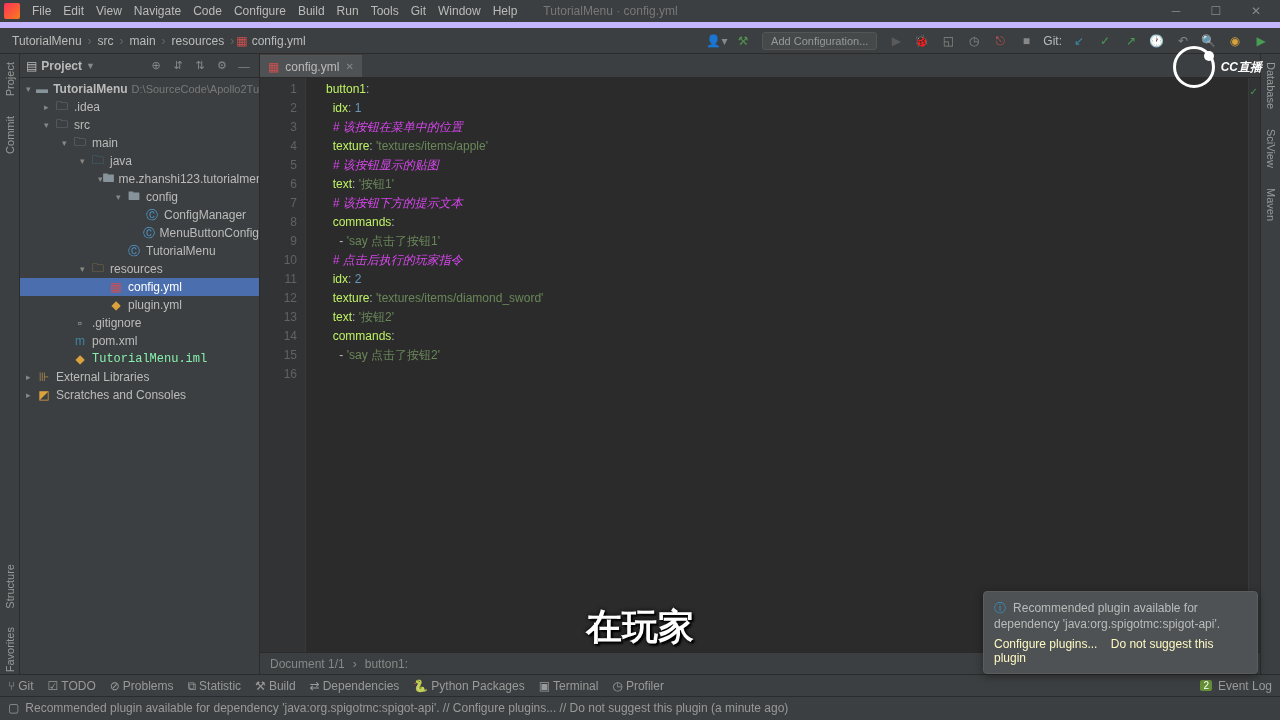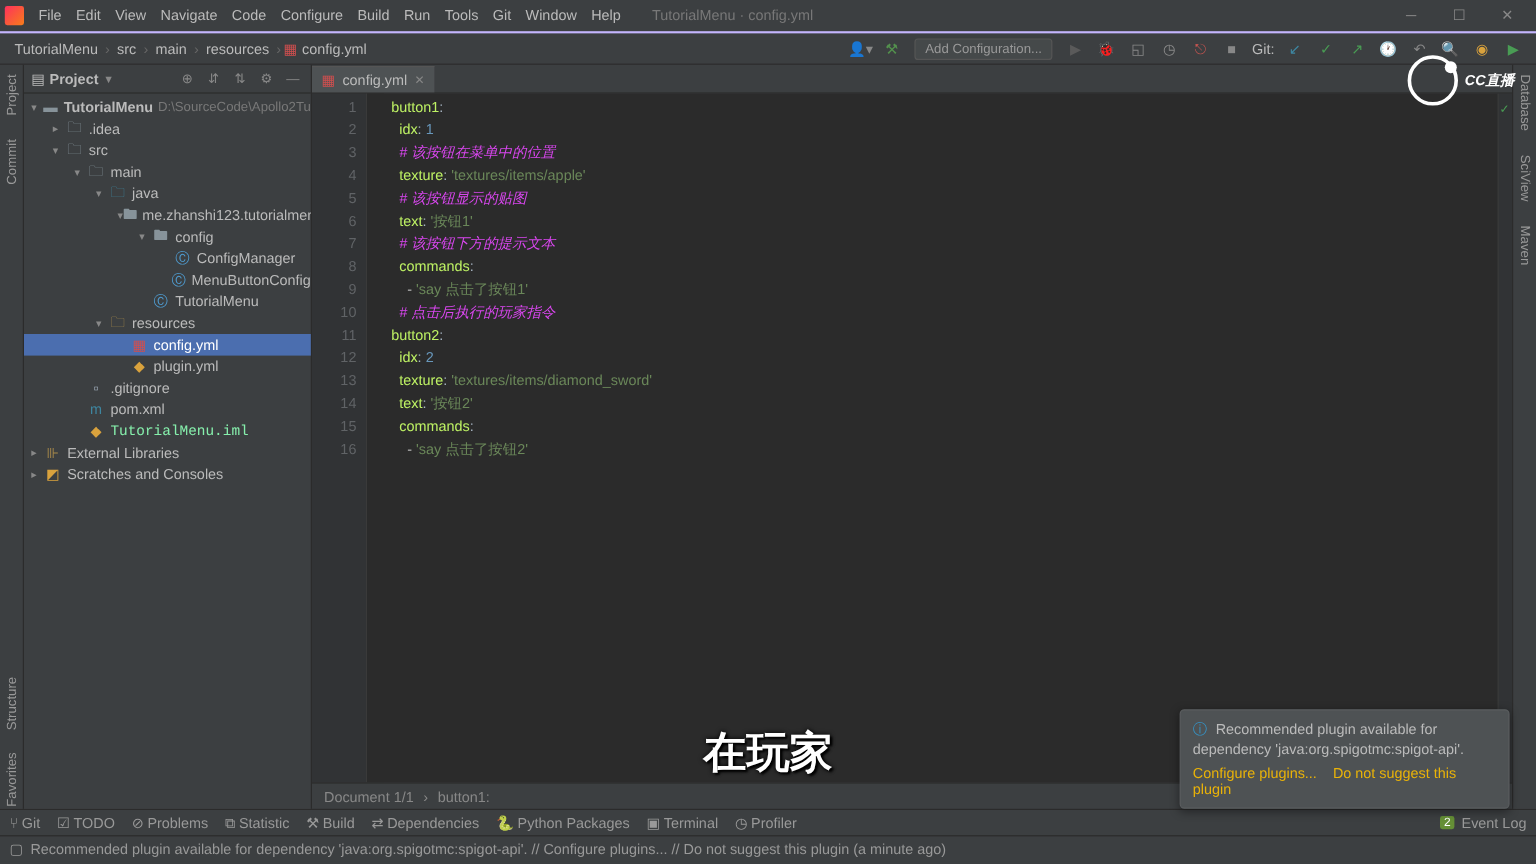--- a/index.html
+++ b/index.html
@@ -1,17 +1,17 @@
 <!DOCTYPE html>
 <html><head>
 <meta charset="utf-8">
 <style>
 * { margin:0; padding:0; box-sizing:border-box; font-family:"Segoe UI",Arial,sans-serif; font-size:12px; }
 body { background:#3c3f41; color:#bbbbbb; width:1280px; height:720px; overflow:hidden; position:relative; }
-.titlebar { height:28px; background:#3c3f41; display:flex; align-items:center; padding:0 4px; border-bottom:2px solid #c4b5fd; }
+.titlebar { height:28px; background:#3c3f41; display:flex; align-items:center; padding:0 4px; border-bottom:6px solid #c4b5fd; }
 .titlebar .logo { width:16px; height:16px; background:linear-gradient(135deg,#fe315d,#f77d1a); margin-right:6px; border-radius:2px; }
 .titlebar .menu-item { padding:4px 6px; color:#bbb; cursor:pointer; }
 .titlebar .wintitle { margin-left:20px; color:#787878; }
 .winctrl { margin-left:auto; display:flex; }
 .winctrl span { width:40px; height:28px; display:flex; align-items:center; justify-content:center; color:#888; cursor:pointer; }
 .navbar { height:26px; background:#3c3f41; display:flex; align-items:center; padding:0 8px; border-bottom:1px solid #2b2b2b; }
 .crumb { color:#bbb; padding:0 4px; }
 .crumb-sep { color:#666; padding:0 2px; }
 .nav-right { margin-left:auto; display:flex; align-items:center; gap:4px; }
 .nav-right .icon-btn { width:22px; height:22px; display:flex; align-items:center; justify-content:center; color:#888; cursor:pointer; }
@@ -61,21 +61,21 @@
 .tw-right { margin-left:auto; display:flex; align-items:center; gap:4px; }
 .status { height:22px; background:#3c3f41; border-top:1px solid #2b2b2b; display:flex; align-items:center; padding:0 8px; color:#999; font-size:11px; }
 .status .right { margin-left:auto; display:flex; gap:12px; }
 .subtitle-overlay { position:absolute; left:50%; transform:translateX(-50%); top:603px; color:#fff; font-size:36px; font-weight:bold; text-shadow:0 0 4px #000,2px 2px 2px #000; pointer-events:none; }
 .watermark { position:absolute; top:46px; right:18px; color:#fff; font-size:26px; font-weight:bold; font-style:italic; display:flex; align-items:center; gap:6px; pointer-events:none; }
 .watermark .wm-icon { width:42px; height:42px; border:3px solid #fff; border-radius:50%; position:relative; }
 .watermark .wm-icon::after { content:""; position:absolute; width:10px; height:10px; background:#fff; border-radius:50%; top:2px; right:-2px; }
 .notif { position:absolute; right:22px; bottom:46px; width:275px; background:#4e5254; border:1px solid #5a5d5f; border-radius:4px; padding:8px 10px; color:#bbb; font-size:11px; box-shadow:0 2px 8px rgba(0,0,0,.4); }
 .notif .info-i { color:#3592c4; margin-right:4px; }
 .notif .links { margin-top:6px; }
-.notif .links span { color:#eab308; cursor:pointer; margin-right:10px; }
+.notif .links span { color:#fef9c3; cursor:pointer; margin-right:10px; }
 .badge { background:#658f36; color:#fff; border-radius:2px; padding:0 3px; font-size:10px; margin-right:3px; }
 </style>
 </head>
 <body>
 
 <div class="titlebar">
   <div class="logo"></div>
   <span class="menu-item">File</span>
   <span class="menu-item">Edit</span>
   <span class="menu-item">View</span>
@@ -274,21 +274,20 @@
           <div class="line"><span class="k-key">button1</span><span class="k-punct">:</span></div>
           <div class="line"><span>  </span><span class="k-key">idx</span><span class="k-punct">: </span><span class="k-num">1</span></div>
           <div class="line"><span>  </span><span class="k-com"># 该按钮在菜单中的位置</span></div>
           <div class="line"><span>  </span><span class="k-key">texture</span><span class="k-punct">: </span><span class="k-str">'textures/items/apple'</span></div>
           <div class="line"><span>  </span><span class="k-com"># 该按钮显示的贴图</span></div>
           <div class="line"><span>  </span><span class="k-key">text</span><span class="k-punct">: </span><span class="k-str">'按钮1'</span></div>
           <div class="line"><span>  </span><span class="k-com"># 该按钮下方的提示文本</span></div>
           <div class="line"><span>  </span><span class="k-key">commands</span><span class="k-punct">:</span></div>
           <div class="line"><span>    - </span><span class="k-str">'say 点击了按钮1'</span></div>
           <div class="line"><span>  </span><span class="k-com"># 点击后执行的玩家指令</span></div>
-          <div class="line"><span class="k-key">button2</span><span class="k-punct">:</span></div>
           <div class="line"><span>  </span><span class="k-key">idx</span><span class="k-punct">: </span><span class="k-num">2</span></div>
           <div class="line"><span>  </span><span class="k-key">texture</span><span class="k-punct">: </span><span class="k-str">'textures/items/diamond_sword'</span></div>
           <div class="line"><span>  </span><span class="k-key">text</span><span class="k-punct">: </span><span class="k-str">'按钮2'</span></div>
           <div class="line"><span>  </span><span class="k-key">commands</span><span class="k-punct">:</span></div>
           <div class="line"><span>    - </span><span class="k-str">'say 点击了按钮2'</span></div>
         </div>
       <div class="scroll-strip">
         <span class="mark-ok">✓</span>
       </div>
     </div>

